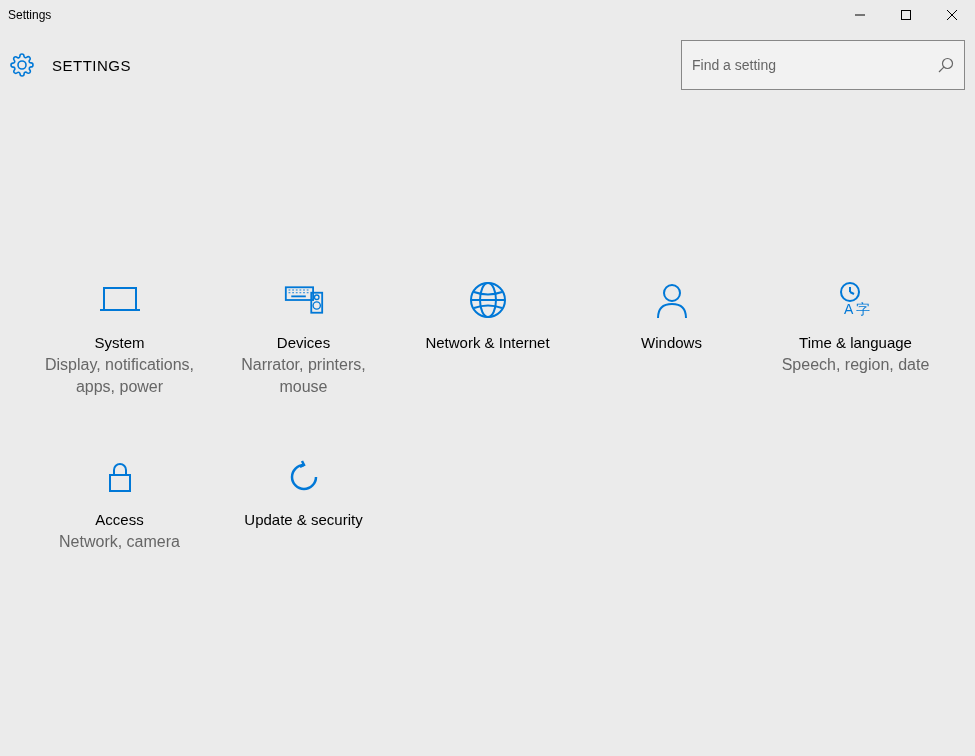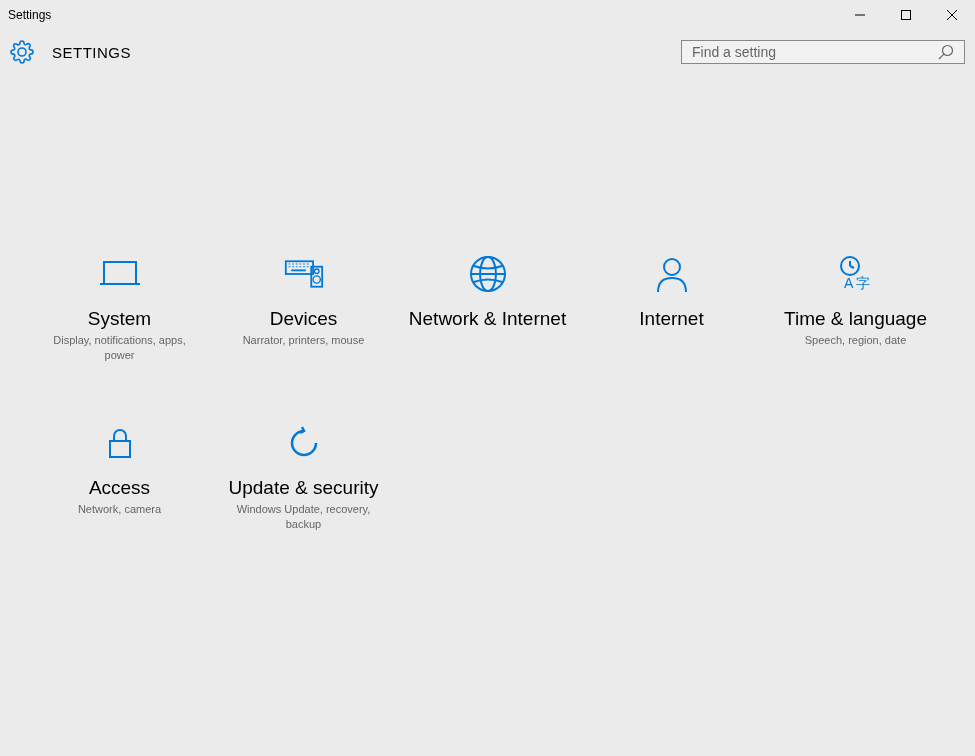--- a/index.html
+++ b/index.html
@@ -60,21 +60,21 @@
       color: #0078d7;
     }
     .header-title {
       font-size: 15px;
       font-weight: 400;
       letter-spacing: 0.5px;
       color: #000;
     }
     .search-box {
       width: 284px;
-      height: 24px;
+      height: 50px;
       border: 1px solid #888;
       background: #f2f2f2;
       display: flex;
       align-items: center;
       padding: 0 10px;
     }
     .search-input {
       flex: 1;
       border: none;
       background: transparent;
@@ -110,26 +110,26 @@
     .tile-icon {
       width: 40px;
       height: 40px;
       color: #0078d7;
       margin-bottom: 14px;
       display: flex;
       align-items: center;
       justify-content: center;
     }
     .tile-title {
-      font-size: 19px;
+      font-size: 15px;
       color: #000;
       margin-bottom: 3px;
     }
     .tile-desc {
-      font-size: 11px;
+      font-size: 16px;
       color: #666;
       line-height: 1.35;
     }
   </style>
 </head>
 <body>
 
 <div class="titlebar">
   <span class="titlebar-title">Settings</span>
   <div class="window-controls">
@@ -222,21 +222,21 @@
   </div>
 
 
   <div class="tile">
     <div class="tile-icon">
       <svg viewBox="0 0 40 40" width="40" height="40">
         <circle cx="20" cy="13" r="8" fill="none" stroke="currentColor" stroke-width="2"></circle>
         <path d="M6 38 Q6 24 20 24 Q34 24 34 38" fill="none" stroke="currentColor" stroke-width="2"></path>
       </svg>
     </div>
-    <div class="tile-title">Internet</div>
+    <div class="tile-title">Windows</div>
   </div>
 
   <div class="tile">
     <div class="tile-icon">
       <svg viewBox="0 0 40 40" width="40" height="40">
         <circle cx="14" cy="12" r="9" fill="none" stroke="currentColor" stroke-width="2"></circle>
         <line x1="14" y1="7" x2="14" y2="12" stroke="currentColor" stroke-width="2"></line>
         <line x1="14" y1="12" x2="18" y2="14" stroke="currentColor" stroke-width="2"></line>
         <text x="8" y="34" font-size="14" fill="currentColor" font-family="sans-serif">A</text>
         <text x="20" y="34" font-size="14" fill="currentColor" font-family="sans-serif">字</text>
@@ -259,16 +259,15 @@
   </div>
 
   <div class="tile">
     <div class="tile-icon">
       <svg viewBox="0 0 40 40" width="40" height="40">
         <path d="M32 20 A12 12 0 1 1 20 8" fill="none" stroke="currentColor" stroke-width="2.5"></path>
         <path d="M18 4 L20 8 L16 10" fill="none" stroke="currentColor" stroke-width="2.5"></path>
       </svg>
     </div>
     <div class="tile-title">Update &amp; security</div>
-    <div class="tile-desc">Windows Update, recovery, backup</div>
   </div>
 
 </div>
 
 </body></html>

